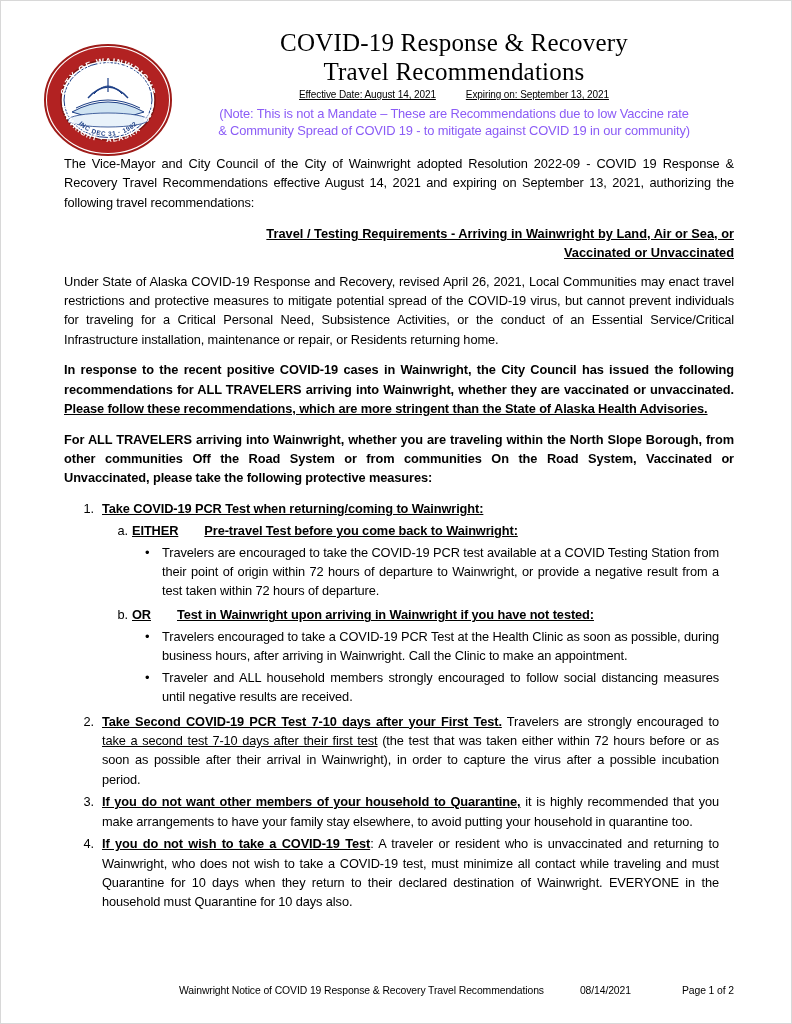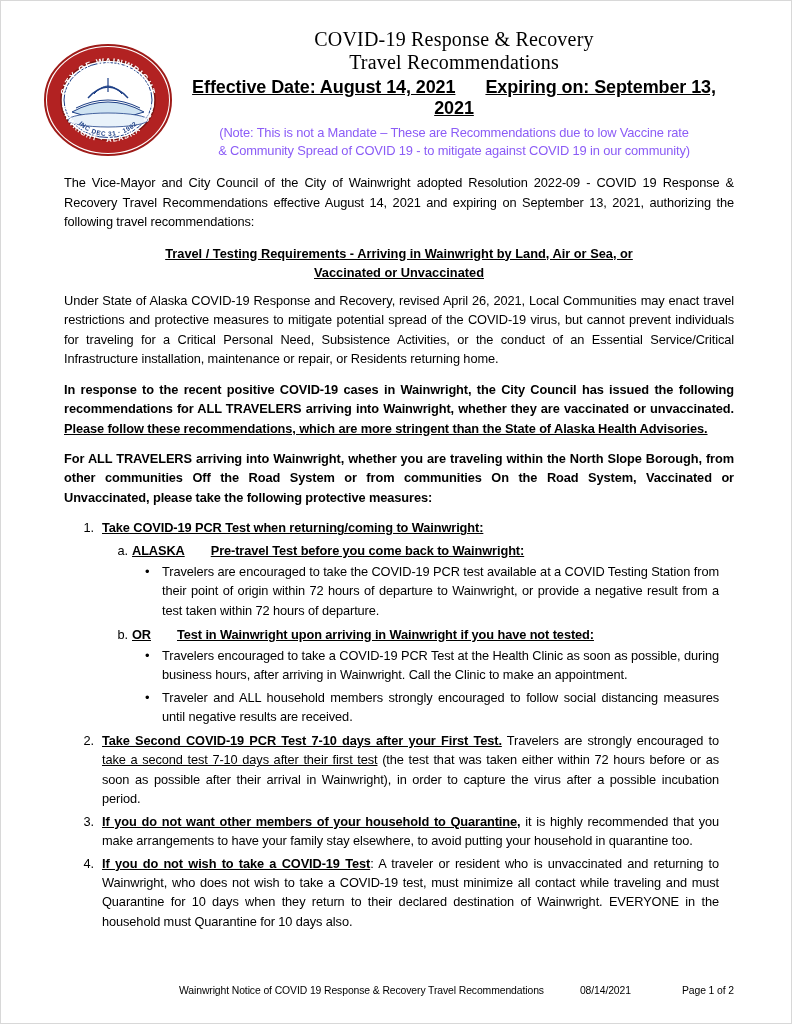--- a/index.html
+++ b/index.html
@@ -35,30 +35,30 @@
     width: 132px;
     height: 116px;
   }
   
   .header {
     margin-left: 110px;
     text-align: center;
   }
   .doc-title {
     font-family: "Liberation Serif", serif;
-    font-size: 20px;
+    font-size: 25px;
     line-height: 1.16;
     font-weight: 400;
     color: #000;
     letter-spacing: 0.2px;
   }
   .eff-row {
     margin-top: 3px;
-    font-size: 18px;
-    font-weight: bold;
+    font-size: 10px;
+    font-weight: normal;
     letter-spacing: -0.1px;
   }
   .eff-row .sp {
     display: inline-block;
     width: 30px;
   }
   .note {
     color: #8b5cf6;
     font-size: 12.9px;
     line-height: 1.35;
@@ -69,21 +69,21 @@
     margin: 0 0 11px 0;
     font-size: 12.8px;
     line-height: 1.52;
     text-align: justify;
     letter-spacing: -0.1px;
   }
   .para.bold {
     font-weight: bold;
   }
   .center-head {
-    text-align: center;
+    text-align: right;
     font-weight: bold;
     font-size: 12.8px;
     line-height: 1.5;
     margin: 12px 0 9px 0;
   }
   .center-head span {
     text-decoration: underline;
   }
   .u { text-decoration: underline; }
   .b { font-weight: bold; }
@@ -246,21 +246,21 @@
 
   <p class="para bold">For ALL TRAVELERS arriving into Wainwright, whether you are traveling within the North Slope Borough, from other communities Off the Road System or from communities On the Road System, Vaccinated or Unvaccinated, please take the following protective measures:</p>
 
   <ol class="numlist">
 
     <li>
       <span class="b u">Take COVID-19 PCR Test when returning/coming to Wainwright:</span>
       <ol class="alphalist">
 
         <li>
-          <span class="b u">ALASKA</span><span class="tab-gap"></span><span class="b u">Pre-travel Test before you come back to Wainwright:</span>
+          <span class="b u">EITHER</span><span class="tab-gap"></span><span class="b u">Pre-travel Test before you come back to Wainwright:</span>
           <ul class="bullets">
             <li>Travelers are encouraged to take the COVID-19 PCR test available at a COVID Testing Station from their point of origin within 72 hours of departure to Wainwright, or provide a negative result from a test taken within 72 hours of departure.</li>
           </ul>
         </li>
 
         <li>
           <span class="b u">OR</span><span class="tab-gap"></span><span class="b u">Test in Wainwright upon arriving in Wainwright if you have not tested:</span>
           <ul class="bullets">
             <li>Travelers encouraged to take a COVID-19 PCR Test at the Health Clinic as soon as possible, during business hours, after arriving in Wainwright.   Call the Clinic to make an appointment.</li>
             <li>Traveler and ALL household members strongly encouraged to follow social distancing measures until negative results are received.</li>

